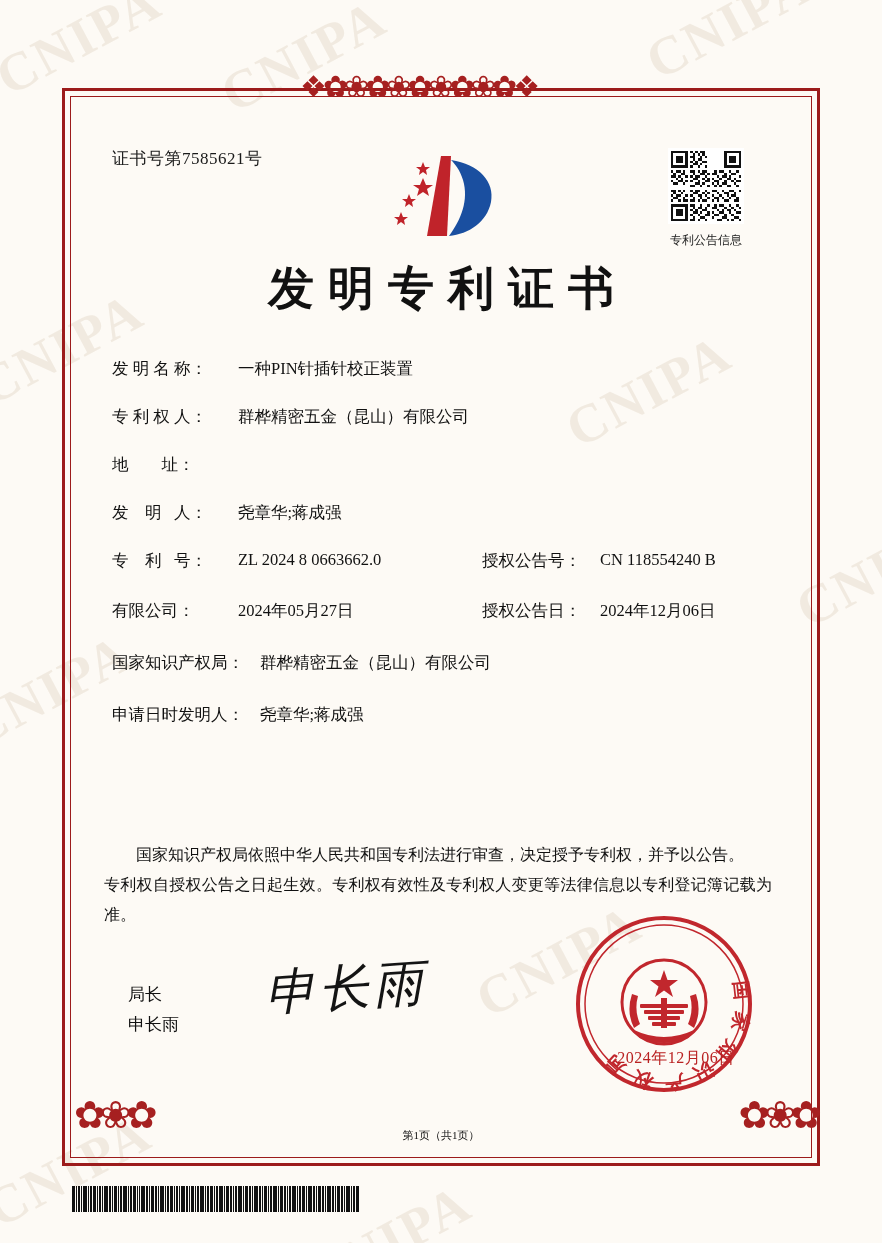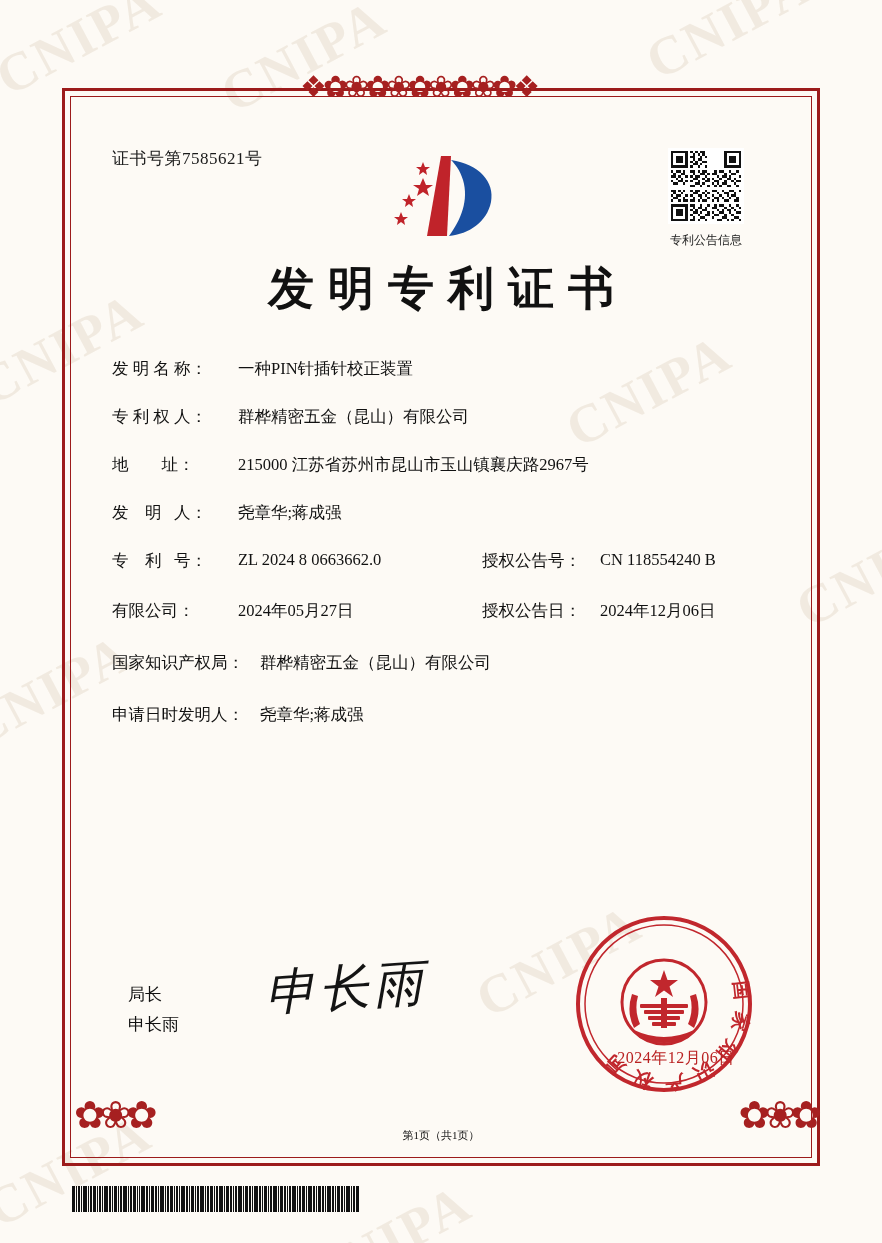--- a/index.html
+++ b/index.html
@@ -505,21 +505,20 @@
       <span class="val">一种PIN针插针校正装置</span>
     </div>
 
     <div class="row">
       <span class="lbl">专&nbsp;利&nbsp;权&nbsp;人：</span>
       <span class="val">群桦精密五金（昆山）有限公司</span>
     </div>
 
     <div class="row">
       <span class="lbl">地&nbsp;&nbsp;&nbsp;&nbsp;&nbsp;&nbsp;&nbsp;&nbsp;址：</span>
-      <span class="val">215000 江苏省苏州市昆山市玉山镇襄庆路2967号</span>
     </div>
 
     <div class="row">
       <span class="lbl">发&nbsp;&nbsp;&nbsp;&nbsp;明&nbsp;&nbsp;&nbsp;人：</span>
       <span class="val">尧章华;蒋成强</span>
     </div>
 
     <div class="row" style="height:50px">
       <span class="lbl">专&nbsp;&nbsp;&nbsp;&nbsp;利&nbsp;&nbsp;&nbsp;号：</span>
       <span class="val">ZL 2024 8 0663662.0</span>
@@ -538,20 +537,24 @@
       <span class="lbl tight" style="width:140px">国家知识产权局：</span>
       <span class="val" style="left:148px">群桦精密五金（昆山）有限公司</span>
     </div>
 
     <div class="row">
       <span class="lbl tight" style="width:140px">申请日时发明人：</span>
       <span class="val" style="left:148px">尧章华;蒋成强</span>
     </div>
   </div>
 
+  <div class="para">
+    <p class="indent">国家知识产权局依照中华人民共和国专利法进行审查，决定授予专利权，并予以公告。</p>
+    <p>专利权自授权公告之日起生效。专利权有效性及专利权人变更等法律信息以专利登记簿记载为准。</p>
+  </div>
 
   <div class="sig-label">
     <div>局长</div>
     <div>申长雨</div>
   </div>
   <div class="sig-script">申长雨</div>
 
   <div class="seal">
     <svg viewBox="0 0 188 188" width="188" height="188">
       <defs>

